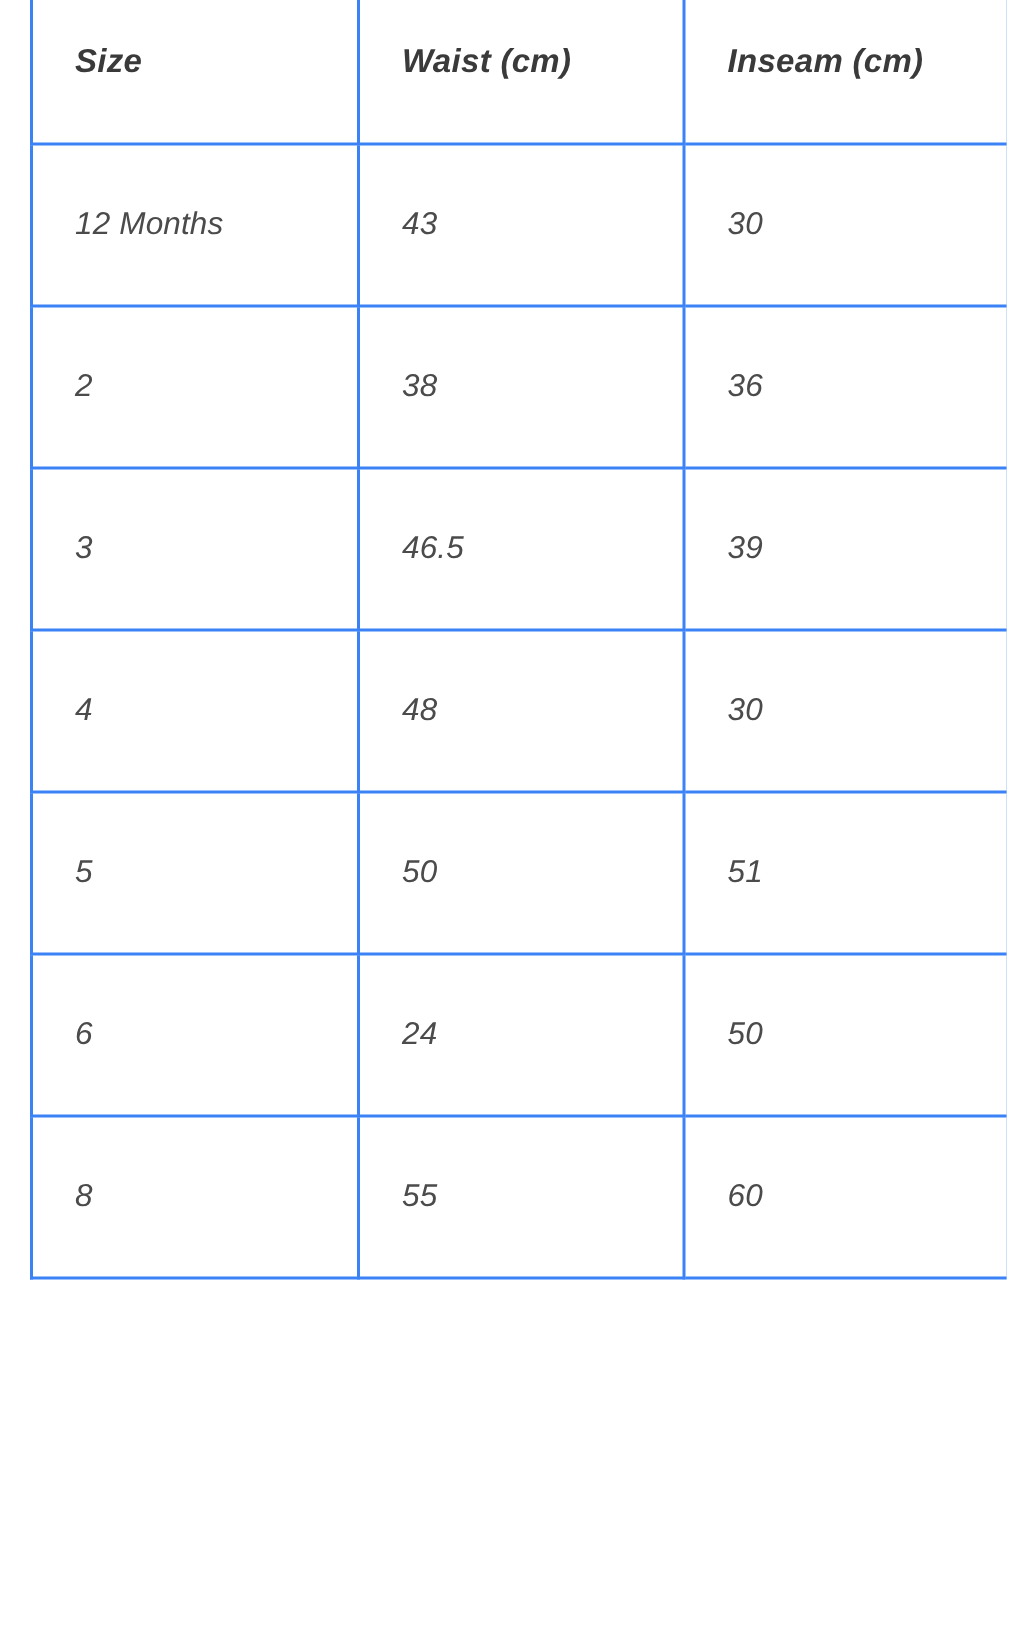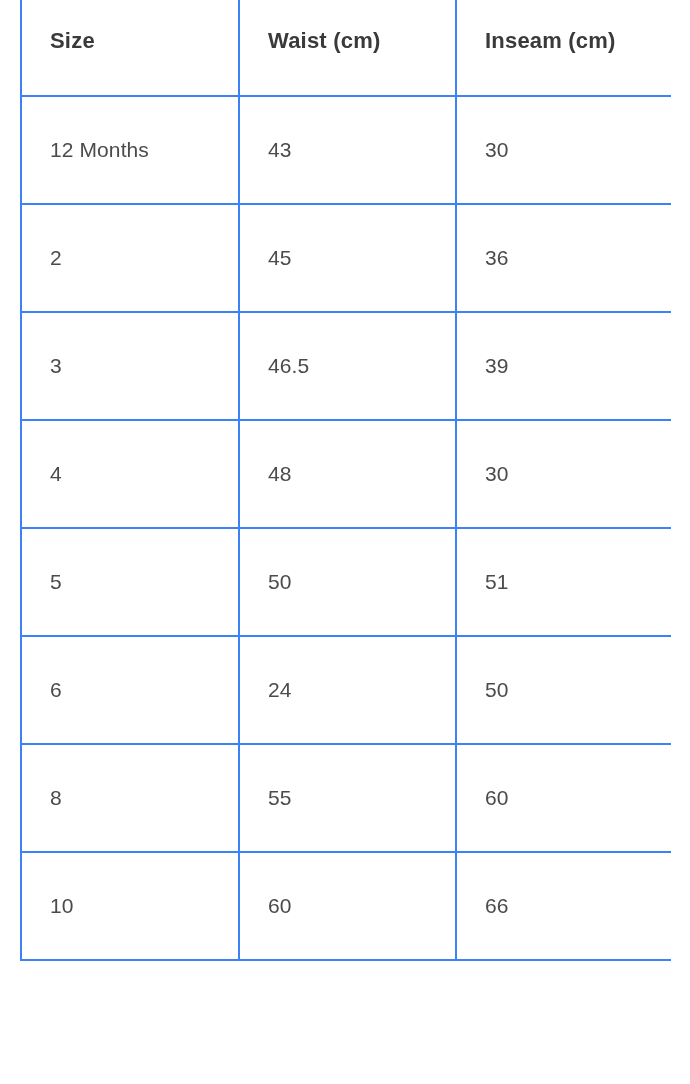--- a/index.html
+++ b/index.html
@@ -24,20 +24,21 @@
   }
 
   
   .table-viewport {
     position: absolute;
     left: 20px;
     top: 0;
     width: 651px;
     height: 1084px;
     overflow: hidden;
+    font-style: italic;
   }
 
   table.size-table {
     border-collapse: collapse;
     table-layout: fixed;
     width: 651px;
     margin-top: -14px; 
   }
 
   table.size-table col.col-size    { width: 218px; }
@@ -94,21 +95,21 @@
         </tr>
       </thead>
       <tbody>
         <tr>
           <td>12 Months</td>
           <td>43</td>
           <td>30</td>
         </tr>
         <tr>
           <td>2</td>
-          <td>45</td>
+          <td>38</td>
           <td>36</td>
         </tr>
         <tr>
           <td>3</td>
           <td>46.5</td>
           <td>39</td>
         </tr>
         <tr>
           <td>4</td>
           <td>48</td>
@@ -122,21 +123,16 @@
         <tr>
           <td>6</td>
           <td>24</td>
           <td>50</td>
         </tr>
         <tr>
           <td>8</td>
           <td>55</td>
           <td>60</td>
         </tr>
-        <tr>
-          <td>10</td>
-          <td>60</td>
-          <td>66</td>
-        </tr>
       </tbody>
     </table>
   </div>
 </div>
 
 </body></html>

